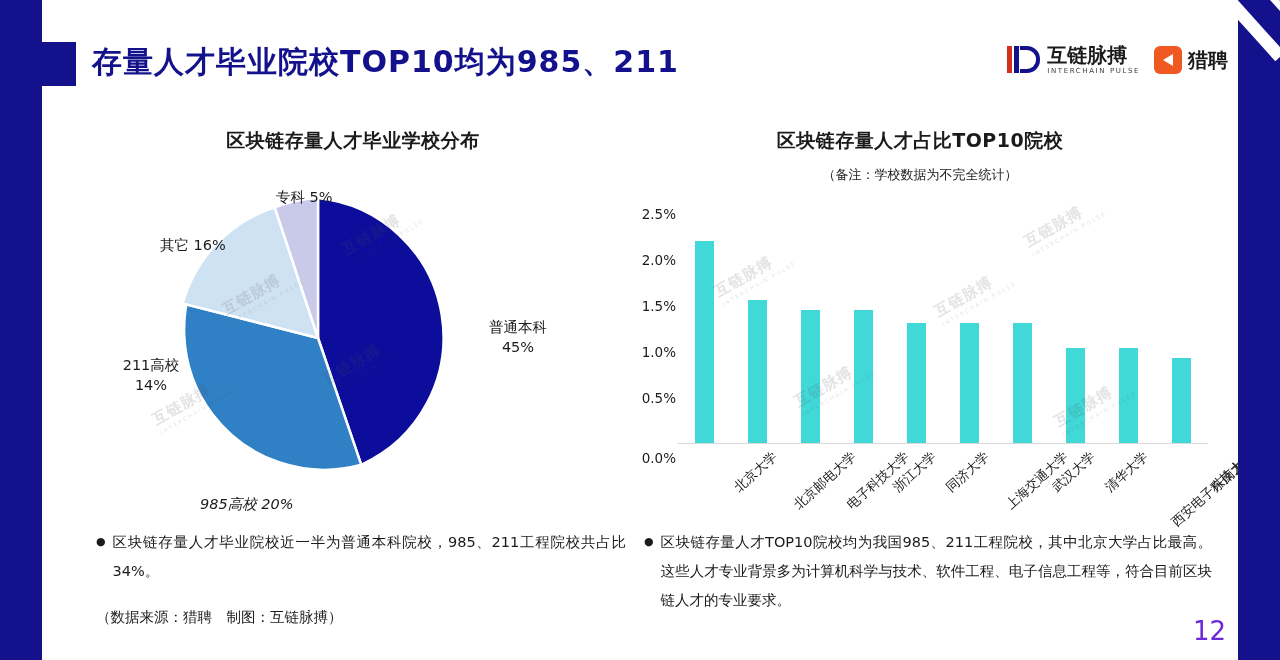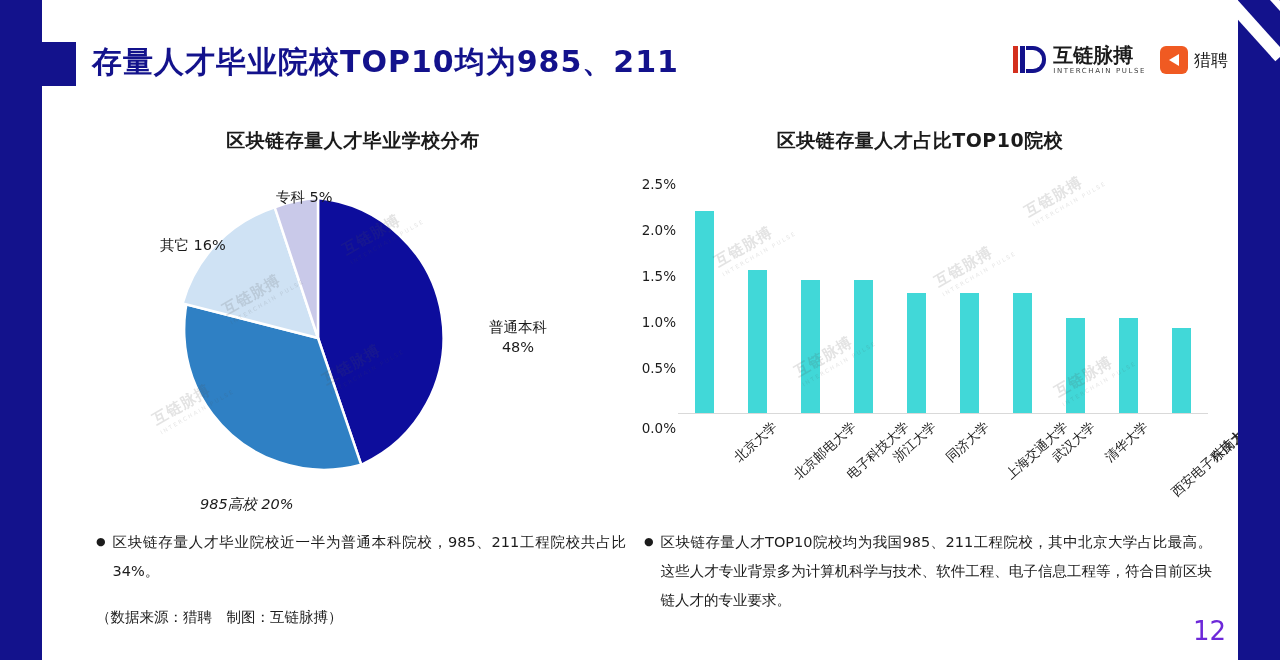--- a/index.html
+++ b/index.html
@@ -115,21 +115,21 @@
   .logo-lp-mark::after {
     content: "";
     position: absolute;
     left: 9px; top: 8px;
     width: 0; height: 0;
     border-top: 6px solid transparent;
     border-bottom: 6px solid transparent;
     border-right: 10px solid #ffffff;
   }
   .logo-lp-cn {
-    font-size: 17px; font-weight: normal; color: #1b1b1b;
+    font-size: 20px; font-weight: bold; color: #1b1b1b;
   }
 
   
   .panel-left  { position: absolute; left: 88px;  top: 128px; width: 530px; height: 390px; }
   .panel-right { position: absolute; left: 620px; top: 128px; width: 600px; height: 390px; }
 
   .chart-title {
     text-align: center;
     font-size: 19px;
     font-weight: bold;
@@ -306,35 +306,40 @@
 
       <path d="M150,150 L36.70,68.76 A140,140 0 0,1 14.61,115.40 Z" fill="#6cc6e8" stroke="#ffffff" stroke-width="2.5"></path>
 
       <path d="M150,150 L14.61,115.40 A140,140 0 0,1 106.75,19.32 Z" fill="#cfe2f4" stroke="#ffffff" stroke-width="2.5"></path>
 
       <path d="M150,150 L106.75,19.32 A140,140 0 0,1 150,10 Z" fill="#c9c9e9" stroke="#ffffff" stroke-width="2.5"></path>
     </svg>
 
     <div class="pie-label pl-zhuanke">专科  5%</div>
     <div class="pie-label pl-qita">其它  16%</div>
+    <div class="pie-label pl-211">
+      <div>211高校</div>
+      <div>14%</div>
+    </div>
     <div class="pie-label pl-985">985高校  20%</div>
     <div class="pie-label pl-benke">
       <div>普通本科</div>
-      <div>48%</div>
+      <div>45%</div>
     </div>
 
     <div class="wm" style="left:132px; top:122px;">互链脉搏<small>INTERCHAIN PULSE</small></div>
     <div class="wm" style="left:62px;  top:232px;">互链脉搏<small>INTERCHAIN PULSE</small></div>
     <div class="wm" style="left:232px; top:192px;">互链脉搏<small>INTERCHAIN PULSE</small></div>
     <div class="wm" style="left:252px; top:62px;">互链脉搏<small>INTERCHAIN PULSE</small></div>
   </div>
 </div>
 
 <div class="panel-right">
   <div class="chart-title">区块链存量人才占比TOP10院校</div>
+  <div class="chart-subtitle">（备注：学校数据为不完全统计）</div>
 
   <div class="bar-area">
     <div class="yaxis" id="yaxis">
         <div class="ytick" style="top: 244px;">0.0%</div>
         <div class="ytick" style="top: 184px;">0.5%</div>
         <div class="ytick" style="top: 138px;">1.0%</div>
         <div class="ytick" style="top: 92px;">1.5%</div>
         <div class="ytick" style="top: 46px;">2.0%</div>
         <div class="ytick" style="top: 0px;">2.5%</div>
       </div>

